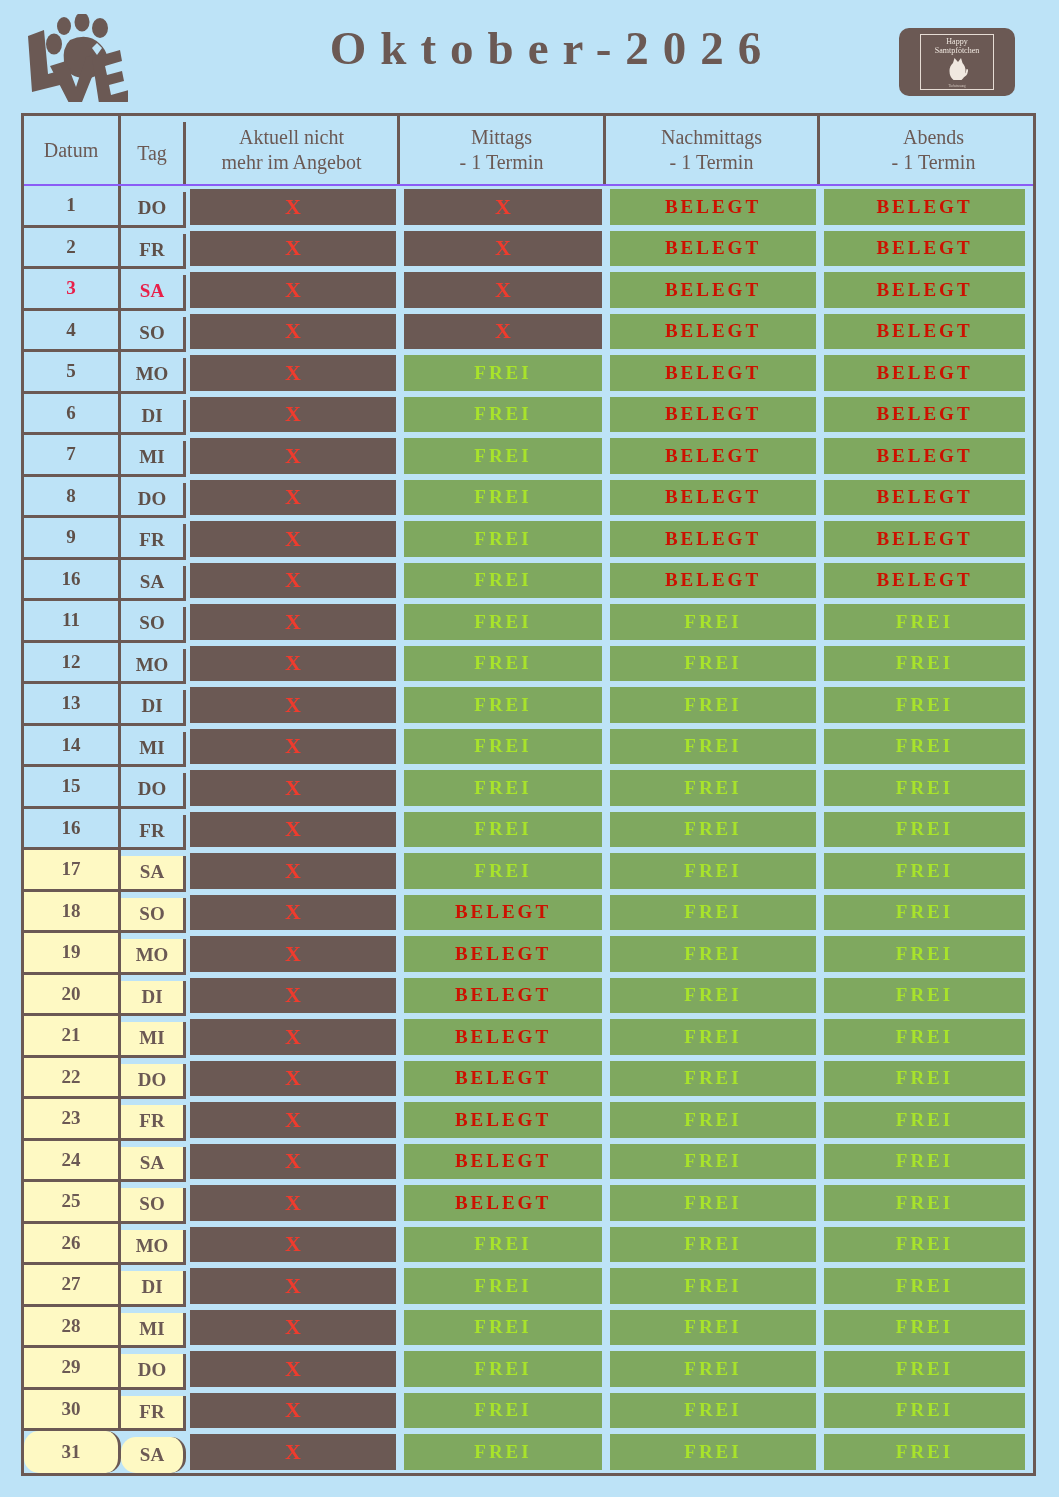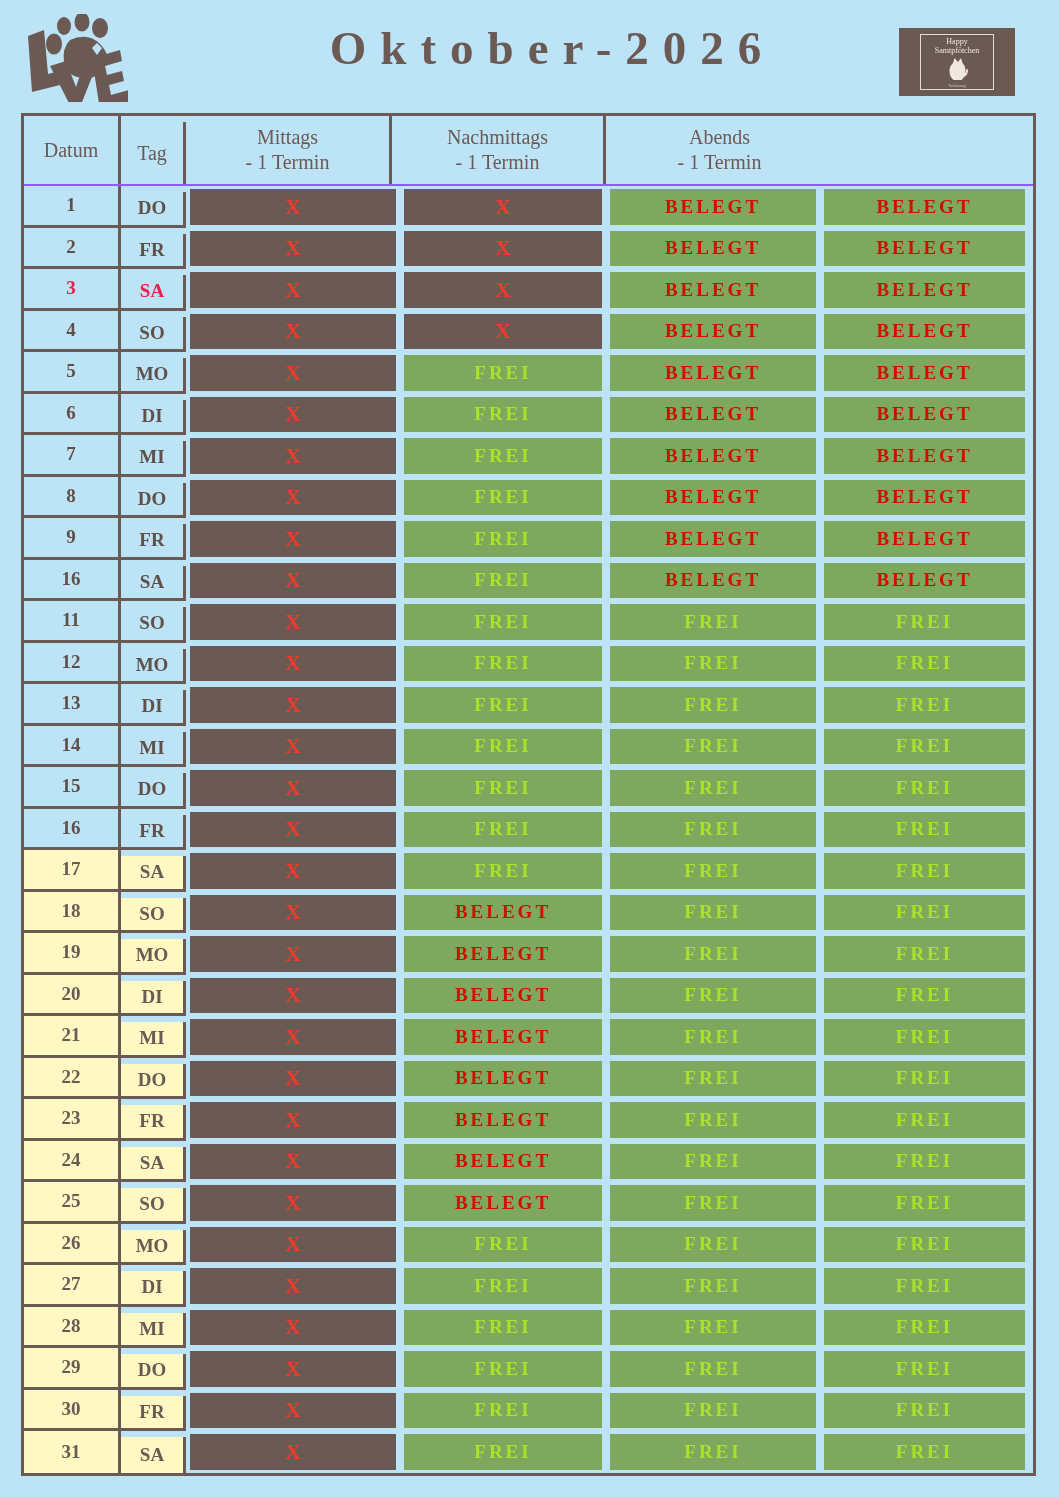--- a/index.html
+++ b/index.html
@@ -25,21 +25,21 @@
     display:flex;align-items:center;justify-content:center;
     font-size:47px;font-weight:bold;color:#6b5954;
     letter-spacing:14px;
     text-indent:14px;
     font-family:"Liberation Serif", serif;
     padding-bottom:18px;box-sizing:border-box;
   }
   .logo-brand{
     position:absolute;right:44px;top:28px;
     width:116px;height:68px;background:#6b5954;
-    display:flex;align-items:center;justify-content:center;
+    display:flex;align-items:center;justify-content:center;border-radius:10px;
   }
   .brand-inner{
     width:74px;height:56px;border:1px solid #e6dcd4;
     position:relative;
     display:flex;flex-direction:column;align-items:center;
     justify-content:flex-start;padding-top:3px;box-sizing:border-box;
   }
   .brand-l1{font-size:8px;color:#f0e8e0;line-height:8px;font-family:"Liberation Serif",serif;}
   .brand-l2{font-size:8px;color:#f0e8e0;line-height:9px;font-family:"Liberation Serif",serif;}
   .brand-cat{margin-top:1px;}
@@ -90,21 +90,21 @@
   }
   
   .cell.datum,.cell.tag{
     font-size:19px;font-weight:bold;color:#5f5049;
     background:#bde3f7;
     border-right:3px solid #6b5954;
     border-bottom:3px solid #6b5954;
   }
   .cell.datum{border-left:none;}
   .row:last-child .cell.datum,
-  .row:last-child .cell.tag{border-bottom:none;}
+  .row:last-child .cell.tag{border-bottom:none;border-radius:15px;}
 
   .cell.datum.teal,.cell.tag.teal{background:#fef9c3;color:#6b5954;}
   .cell.datum.redtxt,.cell.tag.redtxt{color:#e8204a;}
 
   
   .cell.status{
     padding:3px 4px 3px 4px;
   }
   .chip{
     width:100%;height:100%;
@@ -158,20 +158,26 @@
 
 <div class="table">
 
   <div class="thead">
     <div class="th c-datum">
       <span>Datum</span>
     </div>
     <div class="th c-tag">
       <span>Tag</span>
     </div>
+    <div class="th c-ang">
+      <span>
+        <span>Aktuell nicht</span><br>
+        <span>mehr im Angebot</span>
+      </span>
+    </div>
     <div class="th c-mit">
       <span>
         <span>Mittags</span><br>
         <span>- 1 Termin</span>
       </span>
     </div>
     <div class="th c-nach">
       <span>
         <span>Nachmittags</span><br>
         <span>- 1 Termin</span>

